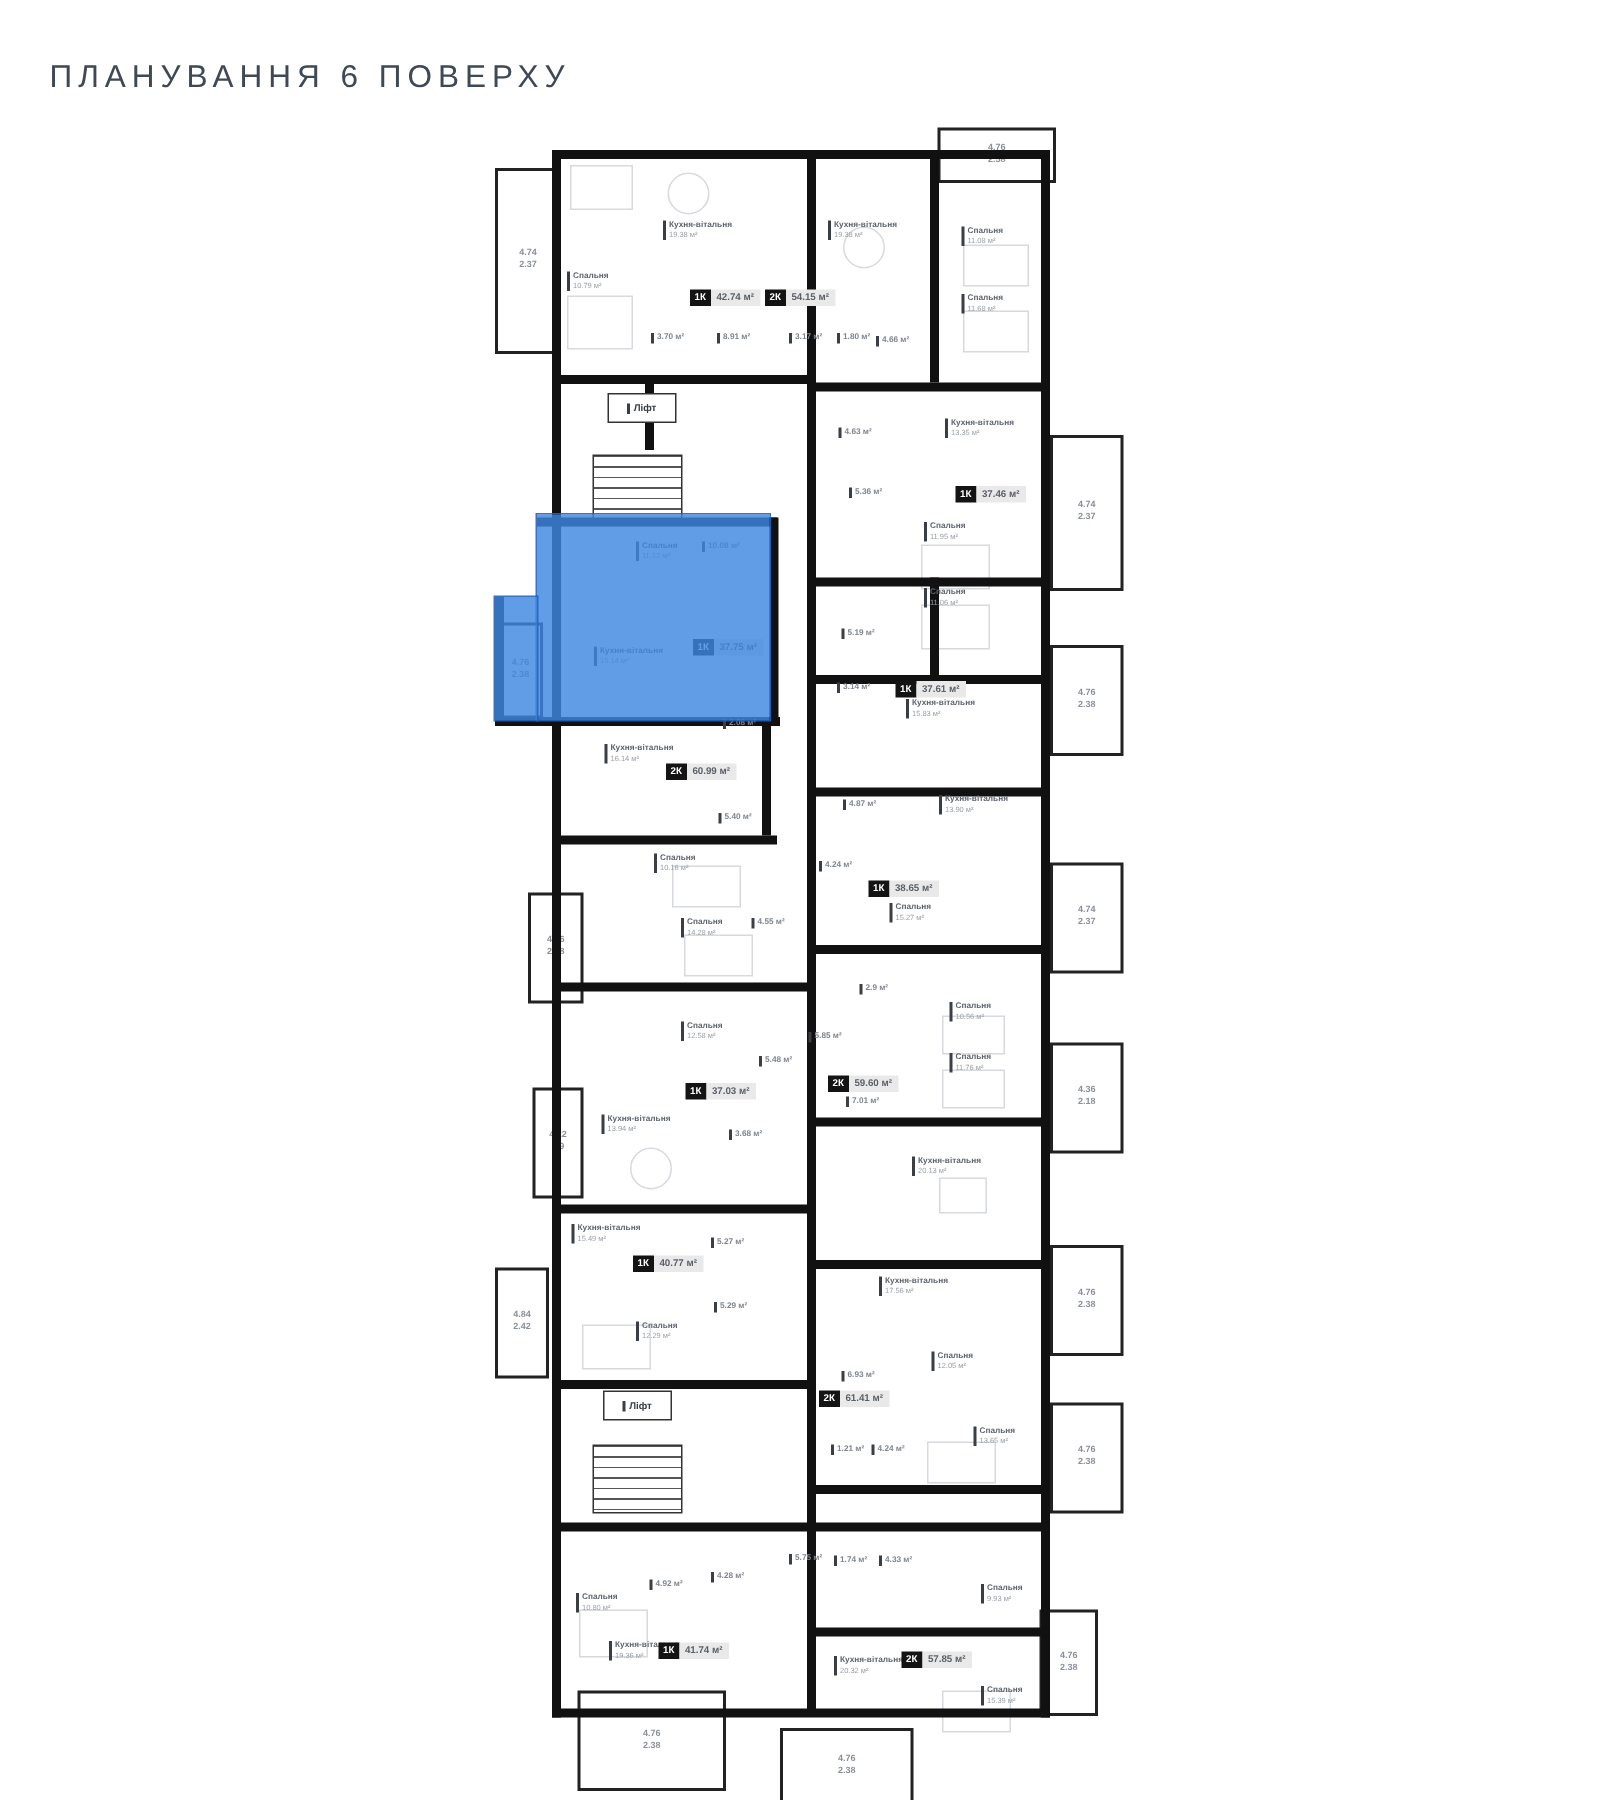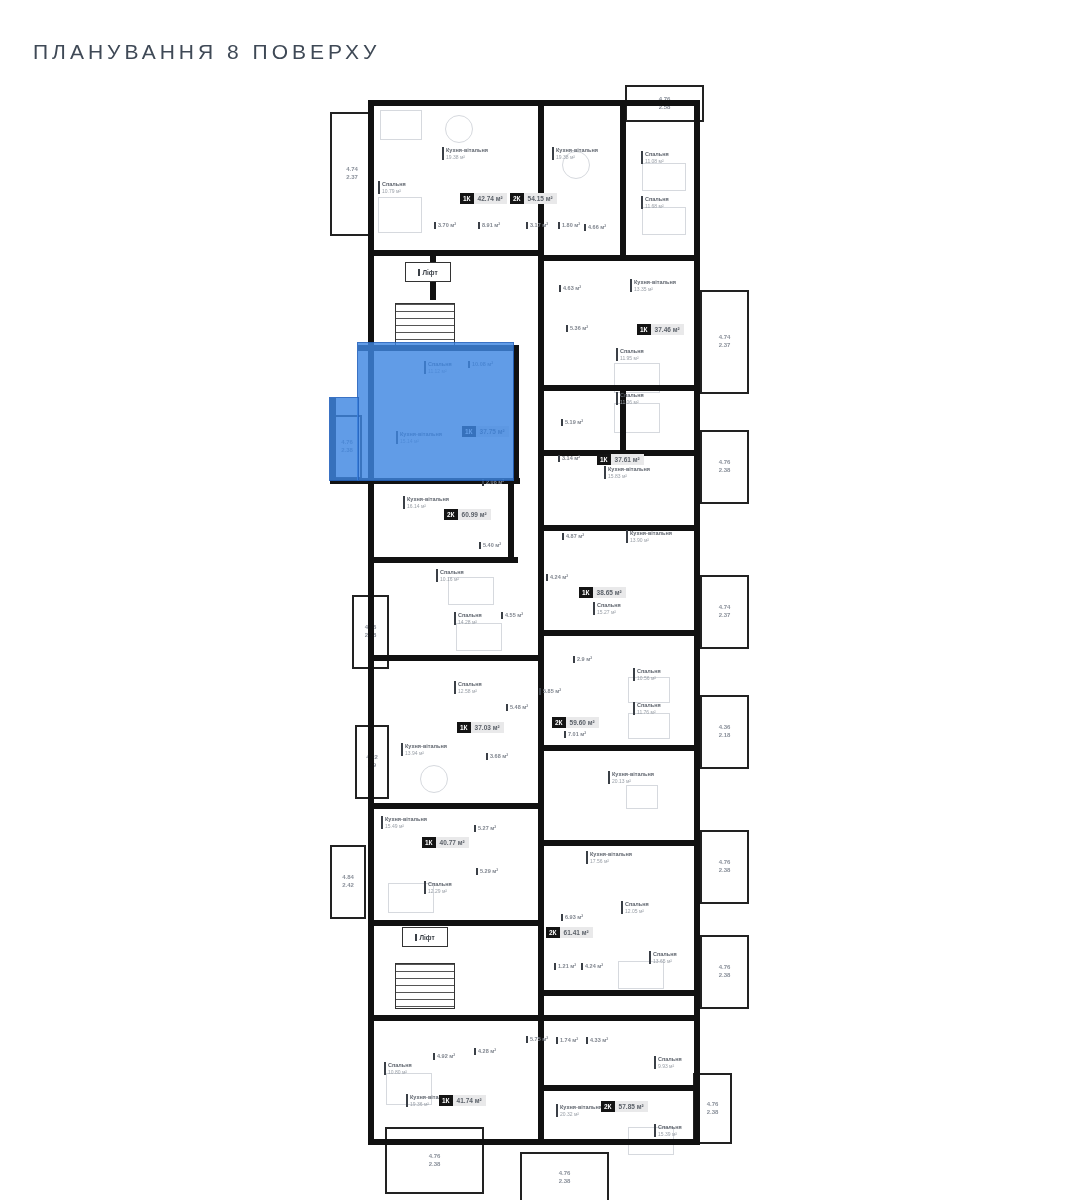--- a/index.html
+++ b/index.html
@@ -31,21 +31,21 @@
   .furn{position:absolute;border:1px solid #d6d9de;background:#fff;z-index:4;}
   .furn.round{border-radius:50%;}
   #highlight{position:absolute;inset:0;z-index:40;}
   #highlight .hl{position:absolute;background:rgba(62,134,226,0.82);
         outline:1.5px solid rgba(37,99,190,0.9);}
 </style>
 </head>
 <body>
 
 <div id="stage">
-  <div id="title">ПЛАНУВАННЯ 8 ПОВЕРХУ</div>
+  <div id="title">ПЛАНУВАННЯ 6 ПОВЕРХУ</div>
 
   <div id="plan">
 
   <div class="wall" style="left: 38px; top: 15px; width: 332px; height: 6px;"></div>
       <div class="wall" style="left: 38px; top: 1054px; width: 332px; height: 6px;"></div>
       <div class="wall" style="left: 38px; top: 15px; width: 6px; height: 1045px;"></div>
       <div class="wall" style="left: 364px; top: 15px; width: 6px; height: 1045px;"></div>
       <div class="wall" style="left: 208px; top: 20px; width: 6px; height: 1035px;"></div>
       <div class="wall" style="left: 38px; top: 165px; width: 176px; height: 6px;"></div>
       <div class="wall" style="left: 208px; top: 170px; width: 162px; height: 6px;"></div>

